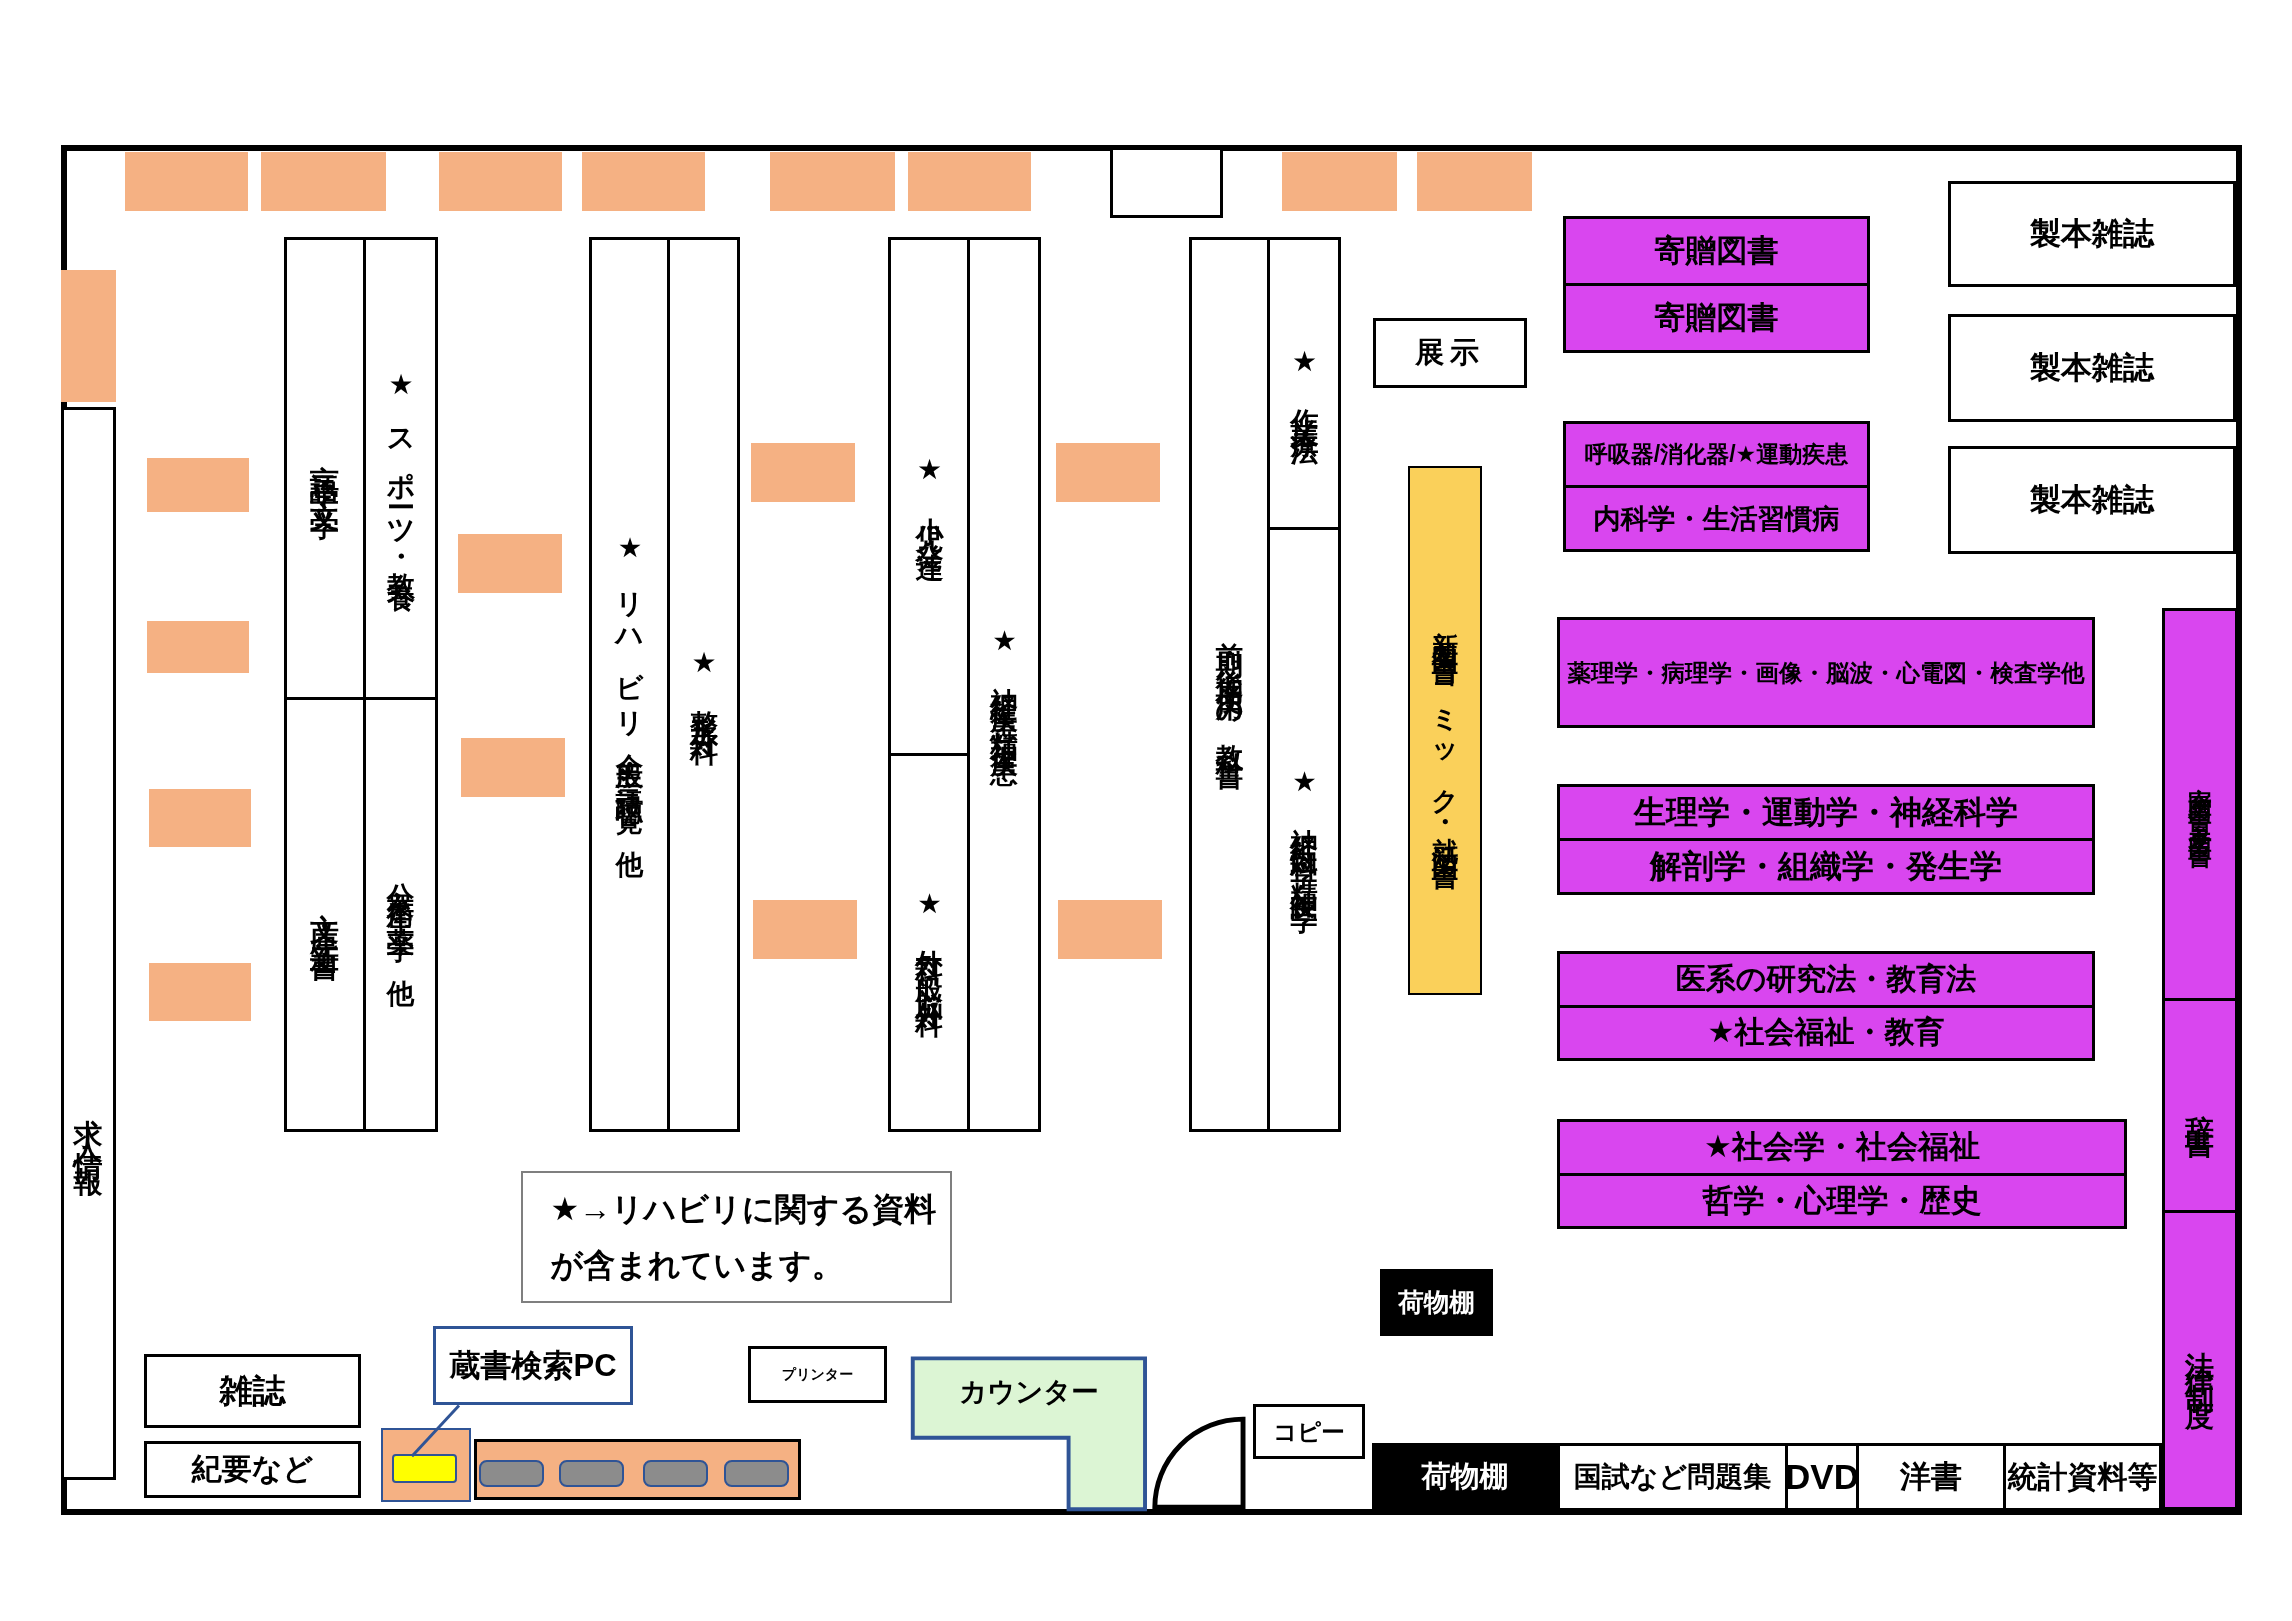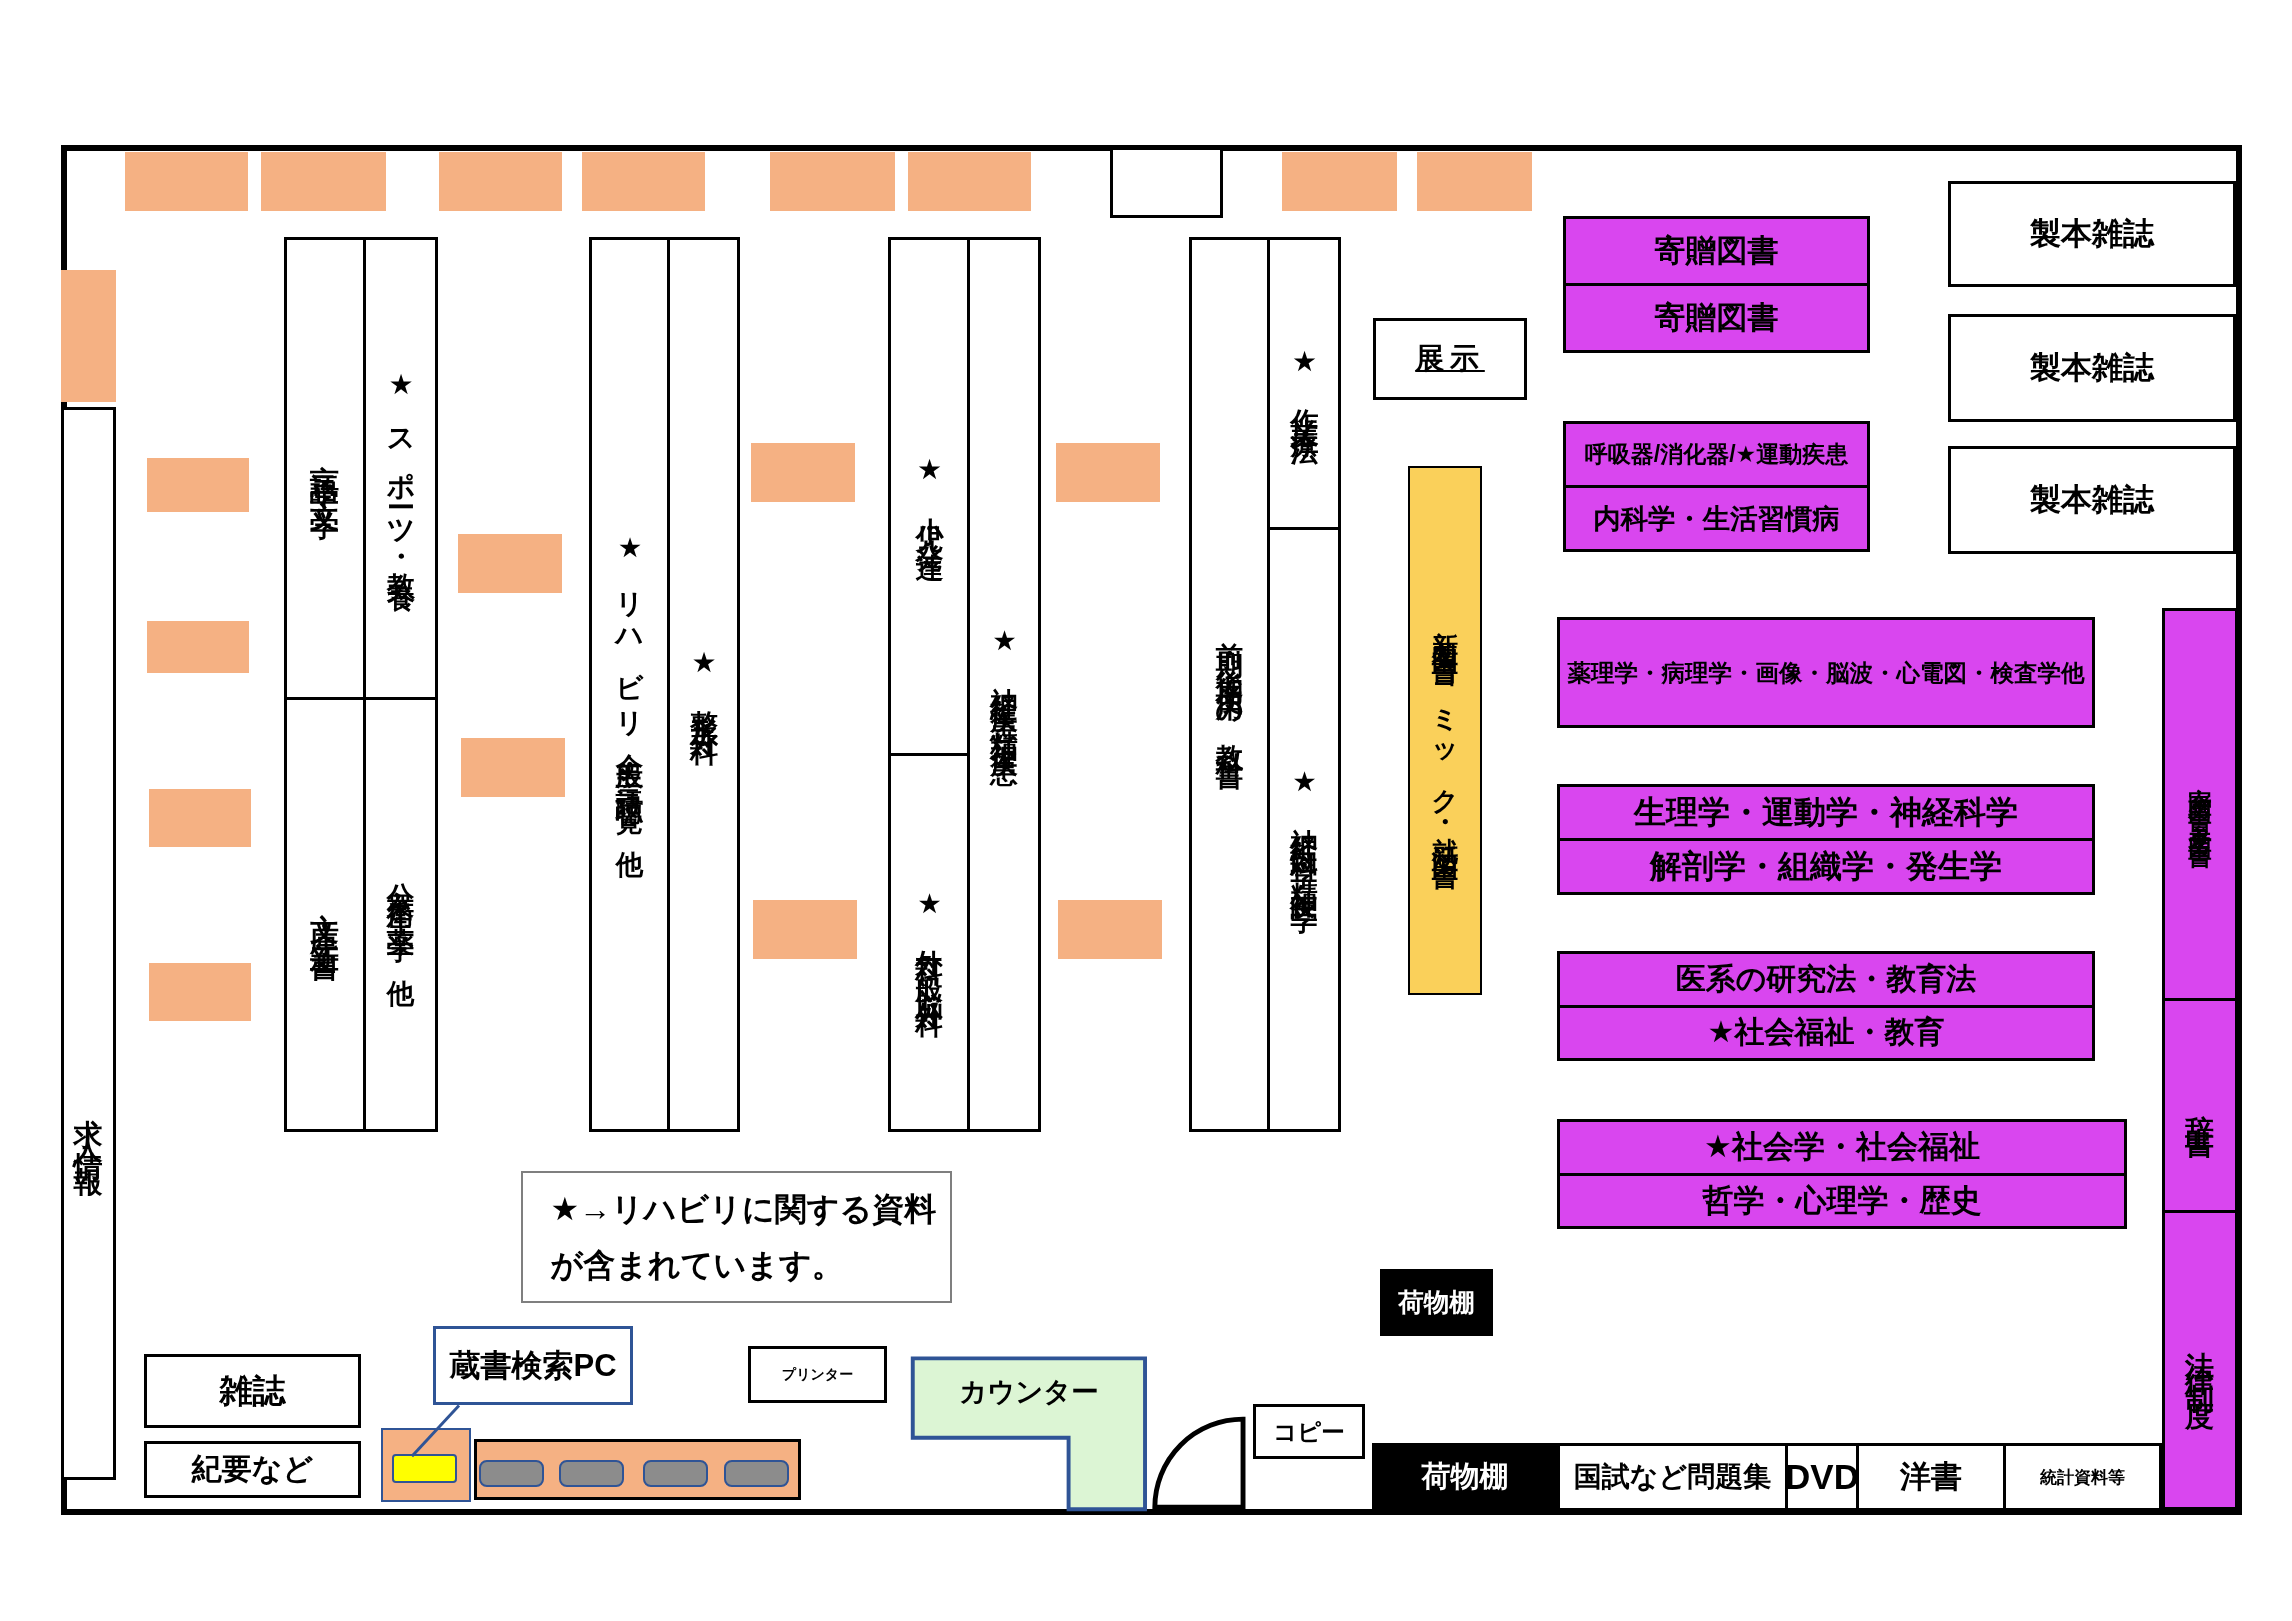--- a/index.html
+++ b/index.html
@@ -125,21 +125,21 @@
     <div class="col" style="flex:1;">
       <div class="cell" style="height:287px;">
           <span class="vtxt" style="font-size:28px;">★作業療法</span>
         </div>
       <div class="cell" style="flex:1;">
           <span class="vtxt" style="font-size:27.4px;">★神経内科学・精神医学</span>
         </div>
     </div>
   </div>
 
-  <div class="box" style="left:1373px;top:318px;width:154px;height:82px;font-size:29px;letter-spacing:0.2em;text-decoration:underline;">
+  <div class="box" style="left:1373px;top:318px;width:154px;height:70px;font-size:29px;letter-spacing:0.2em;">
     <span>展示</span>
   </div>
 
   <div class="box" style="left:1408px;top:466px;width:74px;height:529px;background:var(--new-books-yellow);border-width:2.9px;">
     <span class="vtxt" style="font-size:26.5px;">新着図書・コミック・就活図書</span>
   </div>
 
   <div class="stack" style="left:1563px;top:216px;width:307px;height:137px;">
     <div class="row" style="font-size:31px;">
         <span>寄贈図書</span>
@@ -230,21 +230,21 @@
         <div class="cell" style="flex:1;font-size:35px;">
           <span>DVD</span>
         </div>
       </div>
     <div class="col" style="width:147px;">
         <div class="cell" style="flex:1;font-size:31px;">
           <span>洋書</span>
         </div>
       </div>
     <div class="col" style="flex:1;">
-        <div class="cell" style="flex:1;font-size:17px;">
+        <div class="cell" style="flex:1;font-size:30px;">
           <span>統計資料等</span>
         </div>
       </div>
   </div>
 
   <div class="note" style="left:521px;top:1171px;width:431px;height:132px;">
     <div>★→リハビリに関する資料</div>
     <div>が含まれています。</div>
   </div>
 

